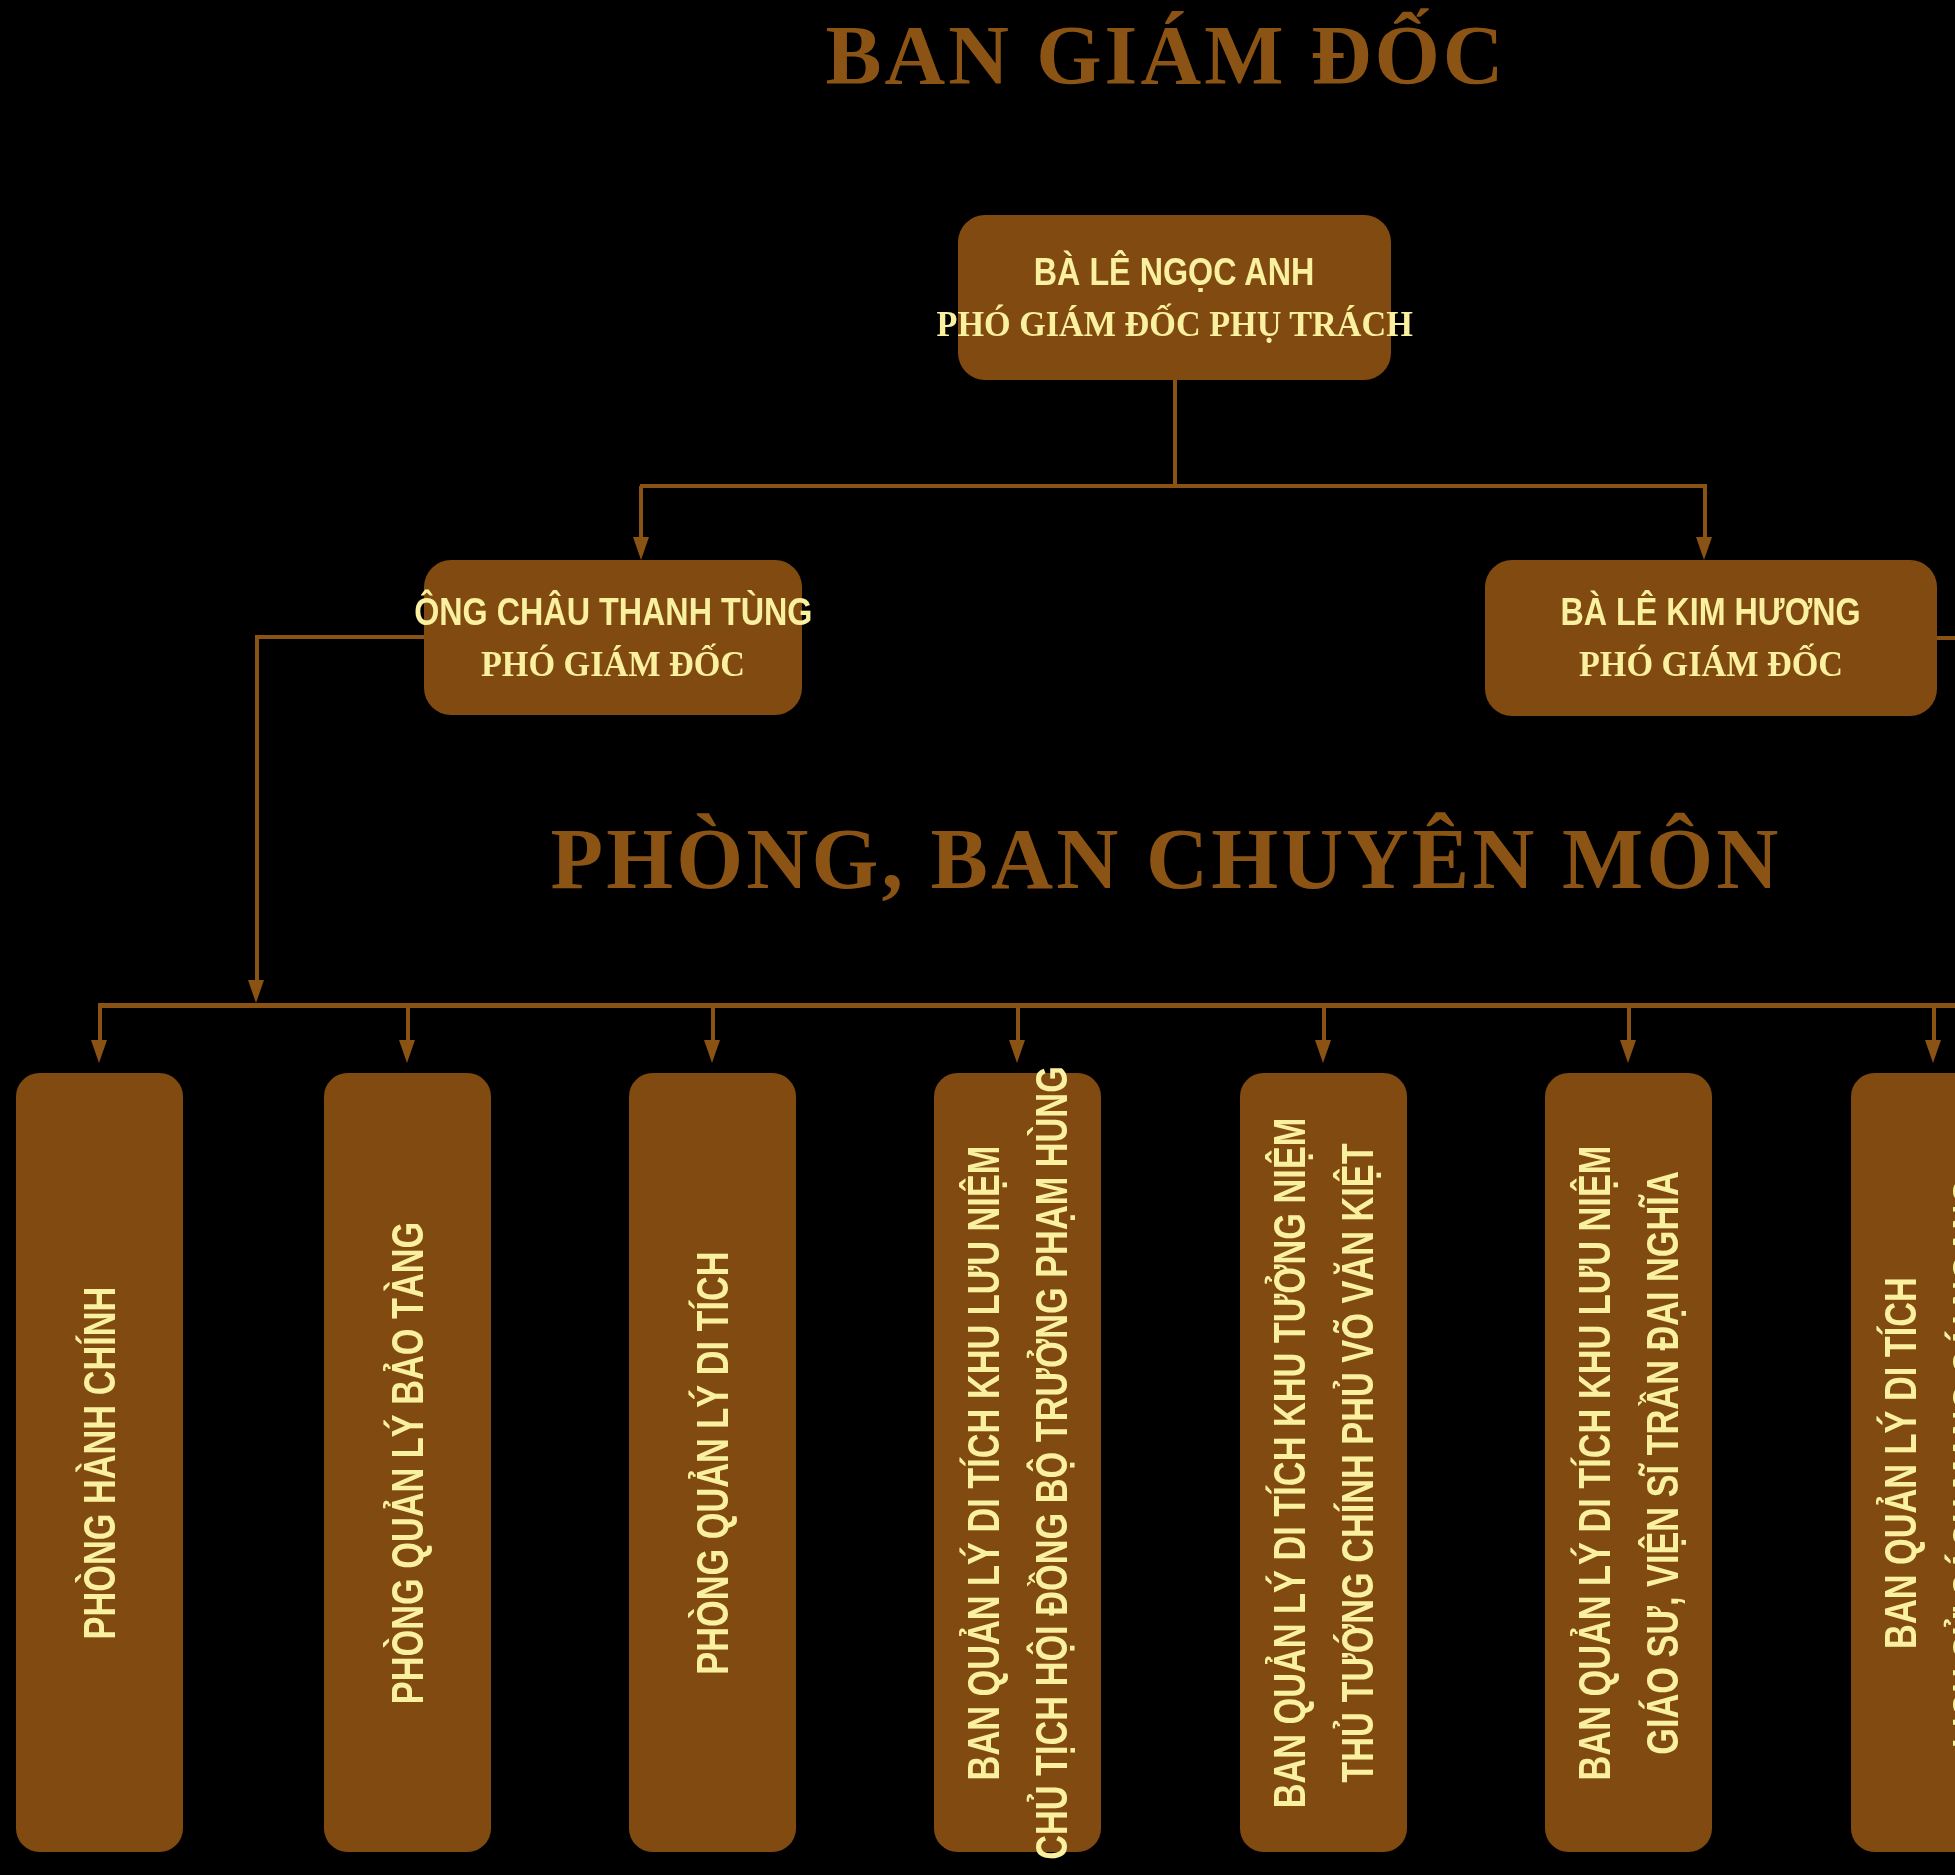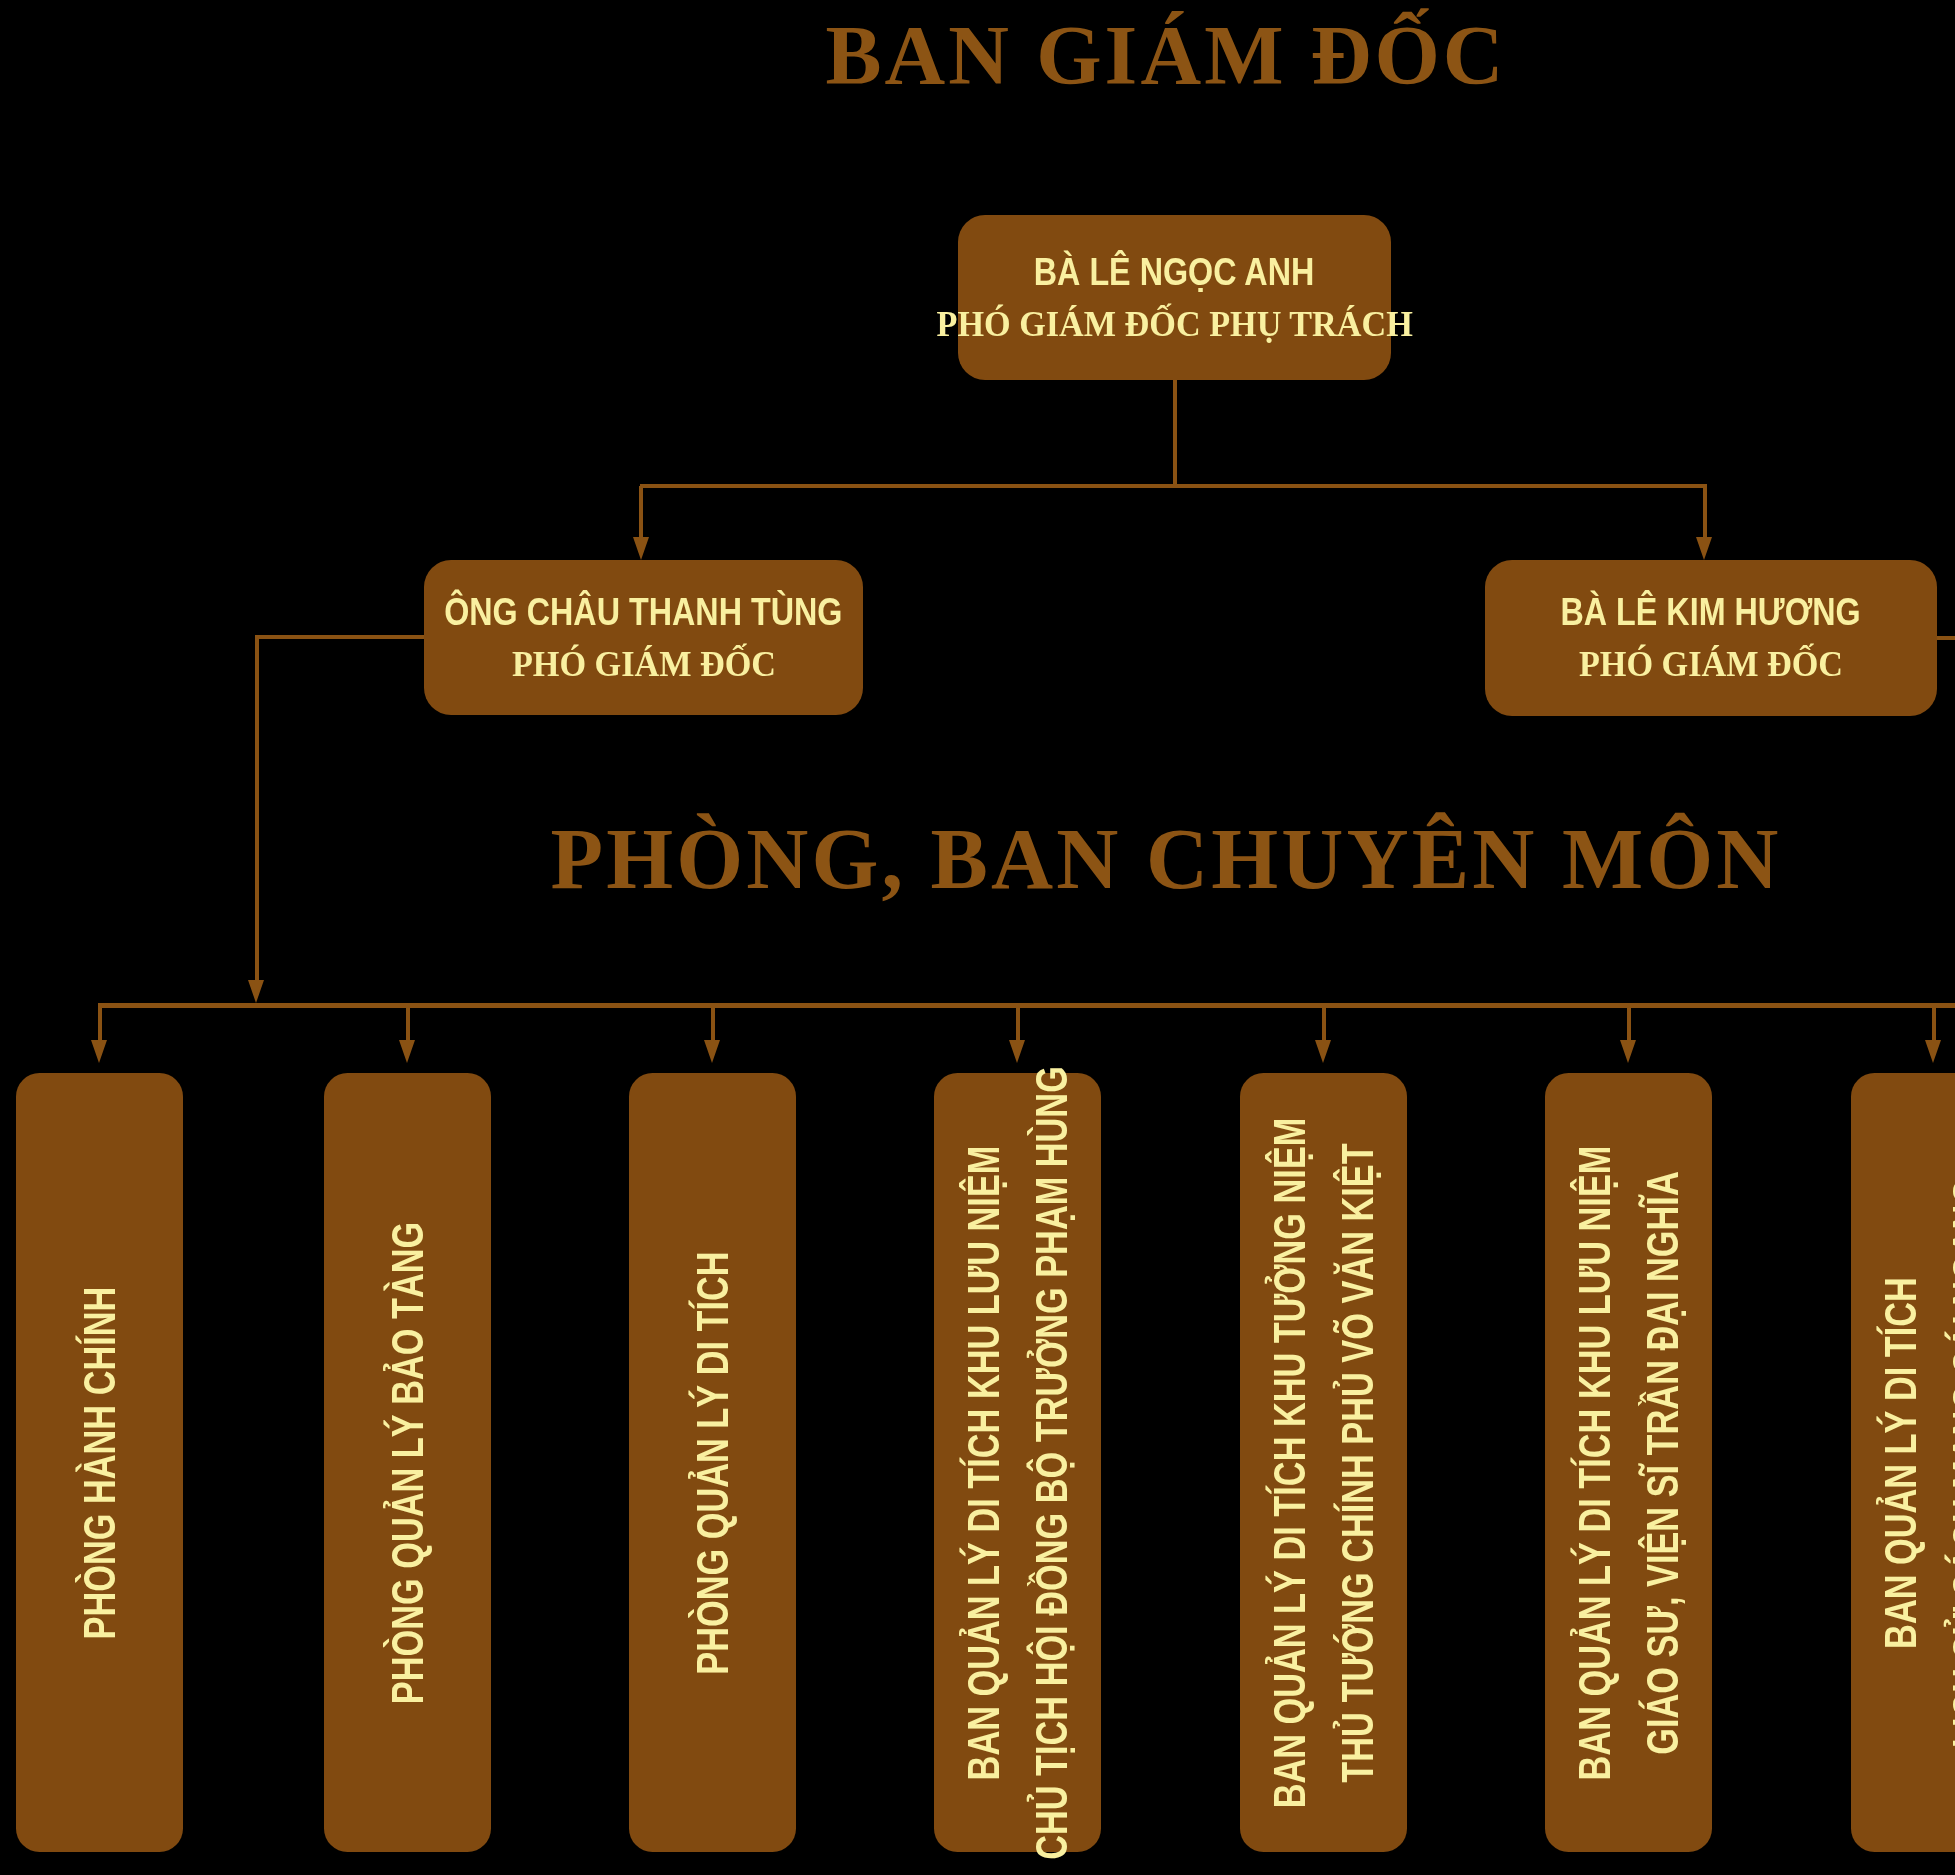--- a/index.html
+++ b/index.html
@@ -42,21 +42,21 @@
   .node .role{
     display:inline-block;
     font-family:"Liberation Serif", serif;
     font-weight:bold;
     font-size:36px;
     color:#F9F0A0;
     white-space:nowrap;
     transform:scaleX(0.95);
   }
   #node-top{left:958px;top:215px;width:433px;height:165px;}
-  #node-left{left:424px;top:560px;width:439px;height:155px;}
+  #node-left{left:424px;top:560px;width:378px;height:155px;}
   #node-right{left:1485px;top:560px;width:452px;height:156px;}
 
   .line{position:absolute;background:#8A5213;z-index:1;}
   .arrowhead{
     position:absolute;width:0;height:0;z-index:2;
     border-left:8.6px solid transparent;
     border-right:8.6px solid transparent;
     border-top:23px solid #8A5213;
   }
 

